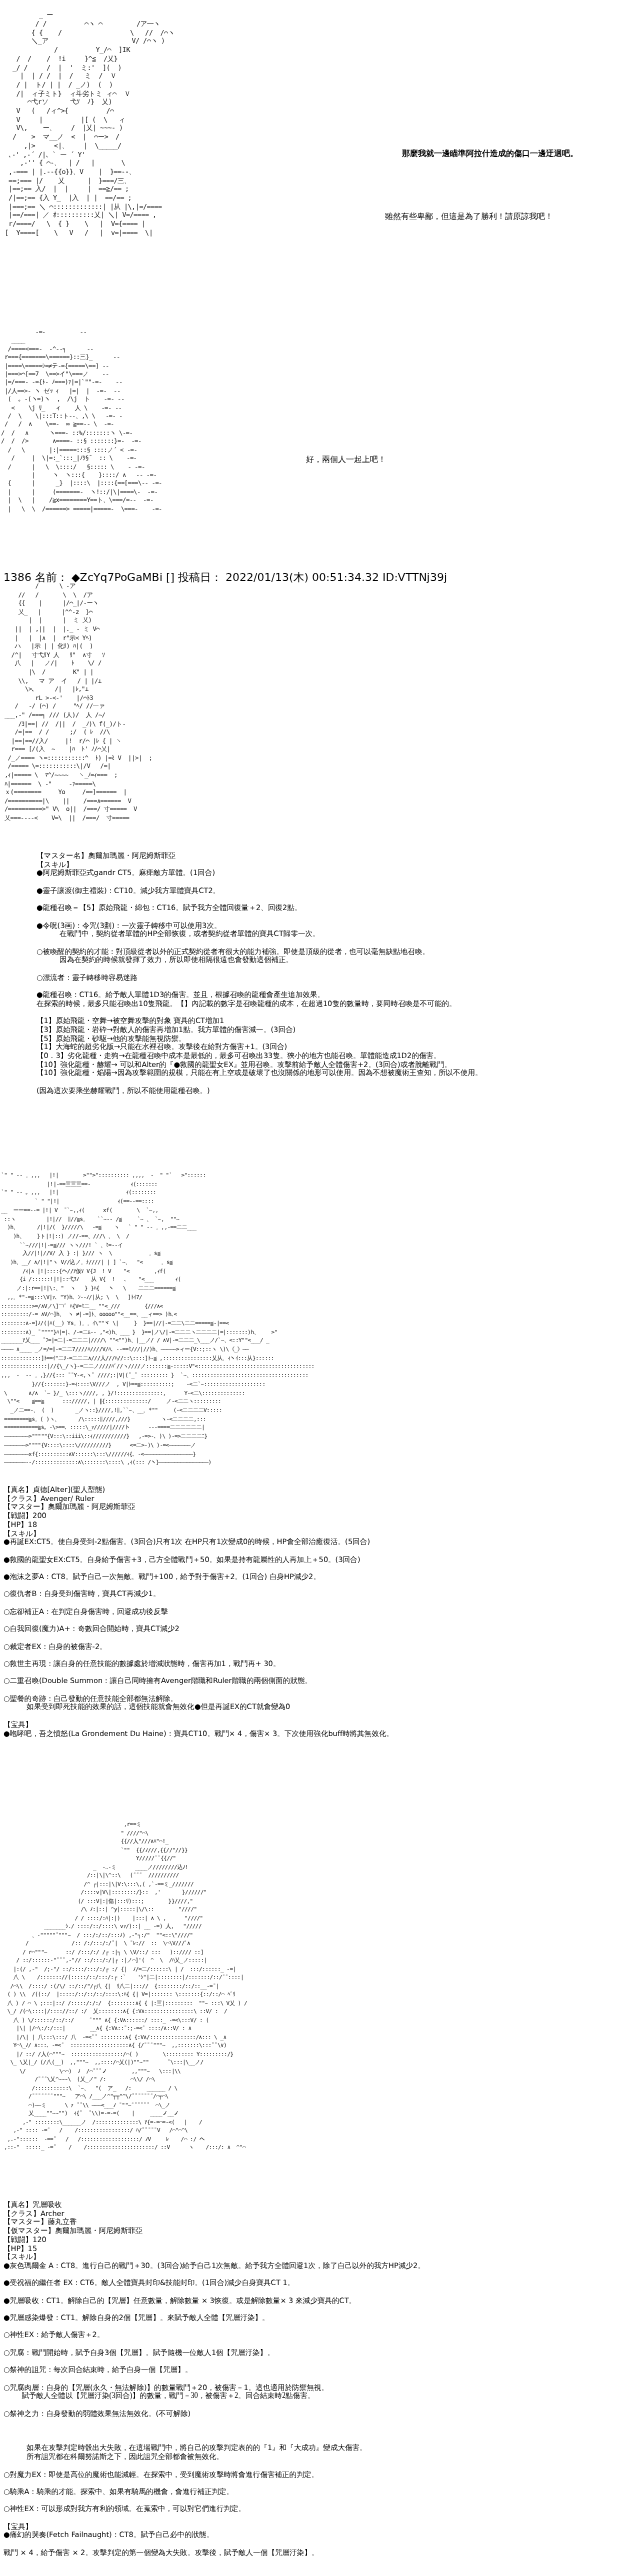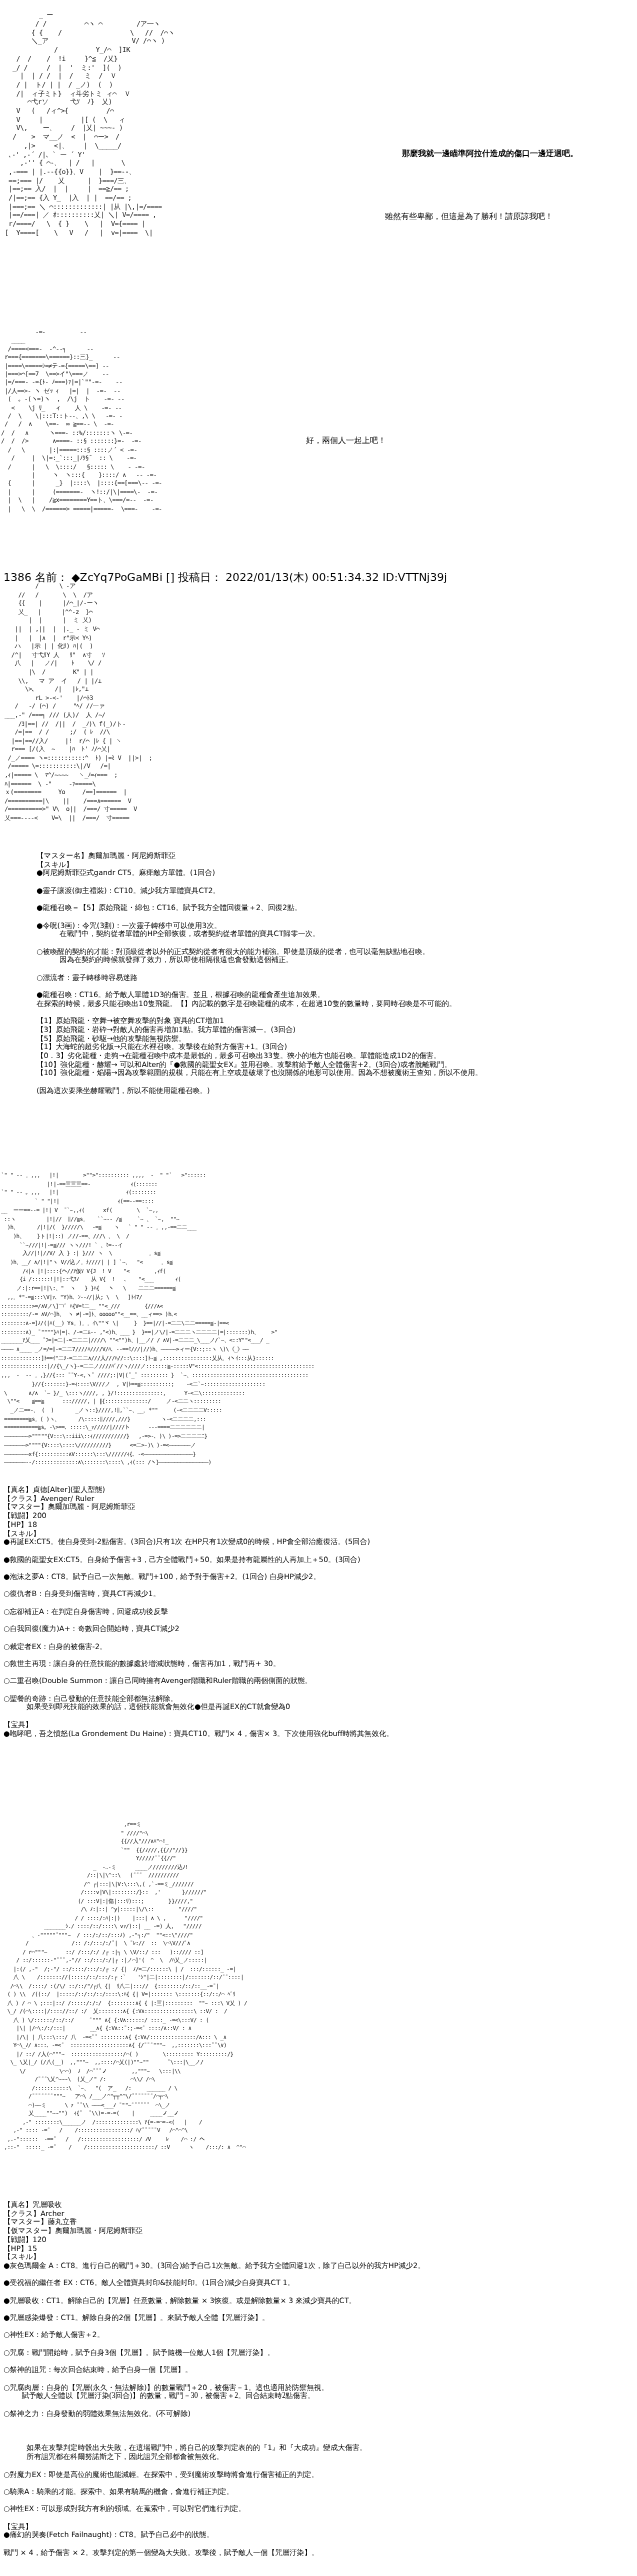--- a/index.html
+++ b/index.html
@@ -61,21 +61,21 @@
 /  /   ∧      ヽ===- ::%/:::::::ヽ \-=-
 /  /  /&gt;       ∧====- ::§ :::::::}=-  -=-
   /   \       |:|=====:::§ ::::ノ´ &lt; -=-
    /     |  \|=:_`:::_|ﾉｸ§¯  :: \    -=-
   /      |   \  \::::/   §::::: \    - -=-
          |     ヽ  ヽ:::{    }::::/ ∧   -- -=-
   {      |      _}  |::::\  |::::{==[===\-- -=-
   |      |     (=======-  ヽ!::/|\|====\-  -=-
   |  \   |    /≧x========Y==ト、\===/=--  -=-
   |   \  \  /======&gt; =====|=====-  \===-    -=-</pre>
-<div class="dialog" style="left:306px; top:435px;">好，兩個人一起上吧！</div>
+<div class="dialog" style="left:306px; top:454px;">好，兩個人一起上吧！</div>
 
 <div class="header-line" style="top:570px;">
   <span>1386</span>
   <span>名前：</span>
   <span>◆ZcYq7PoGaMBi</span>
   <span>[]</span>
   <span>投稿日：</span>
   <span>2022/01/13(木) 00:51:34.32</span>
   <span>ID:VTTNj39j</span>
 </div>

